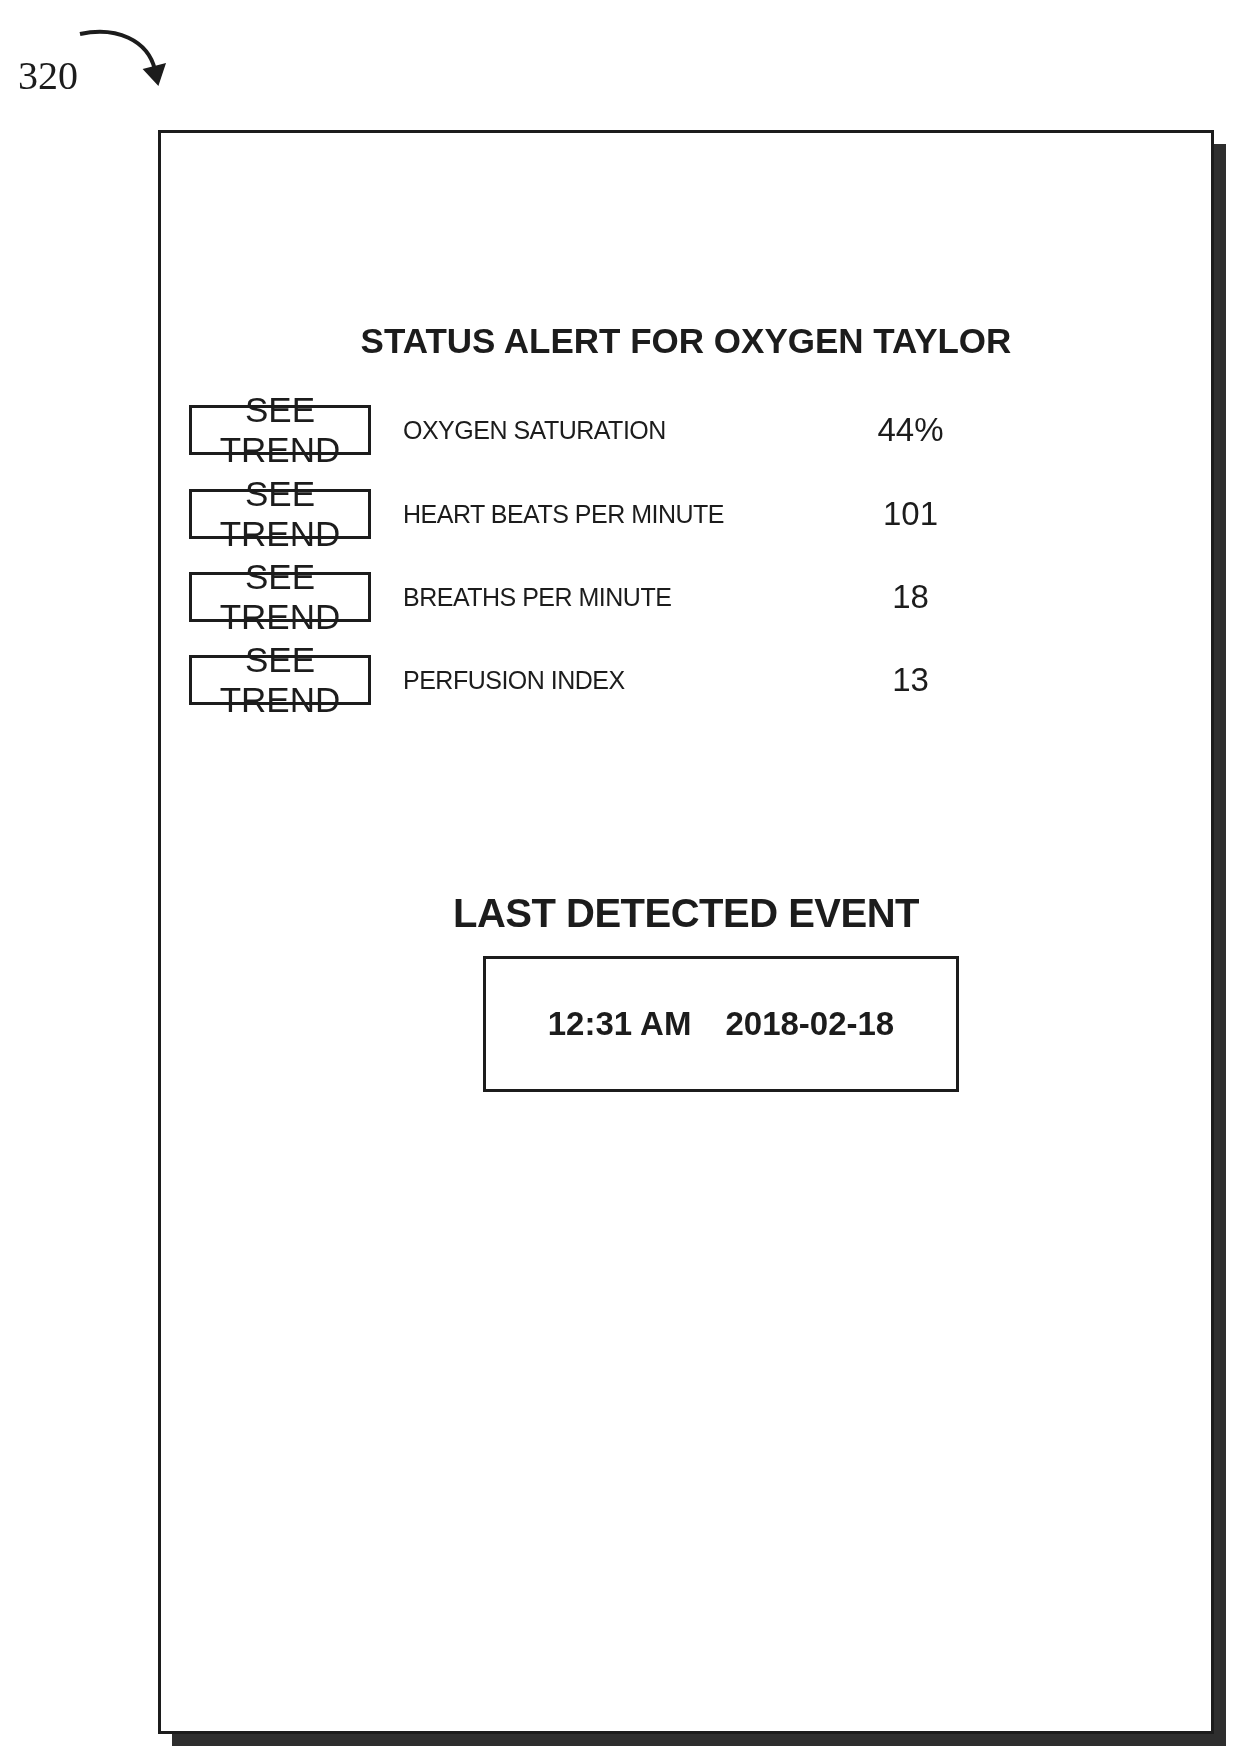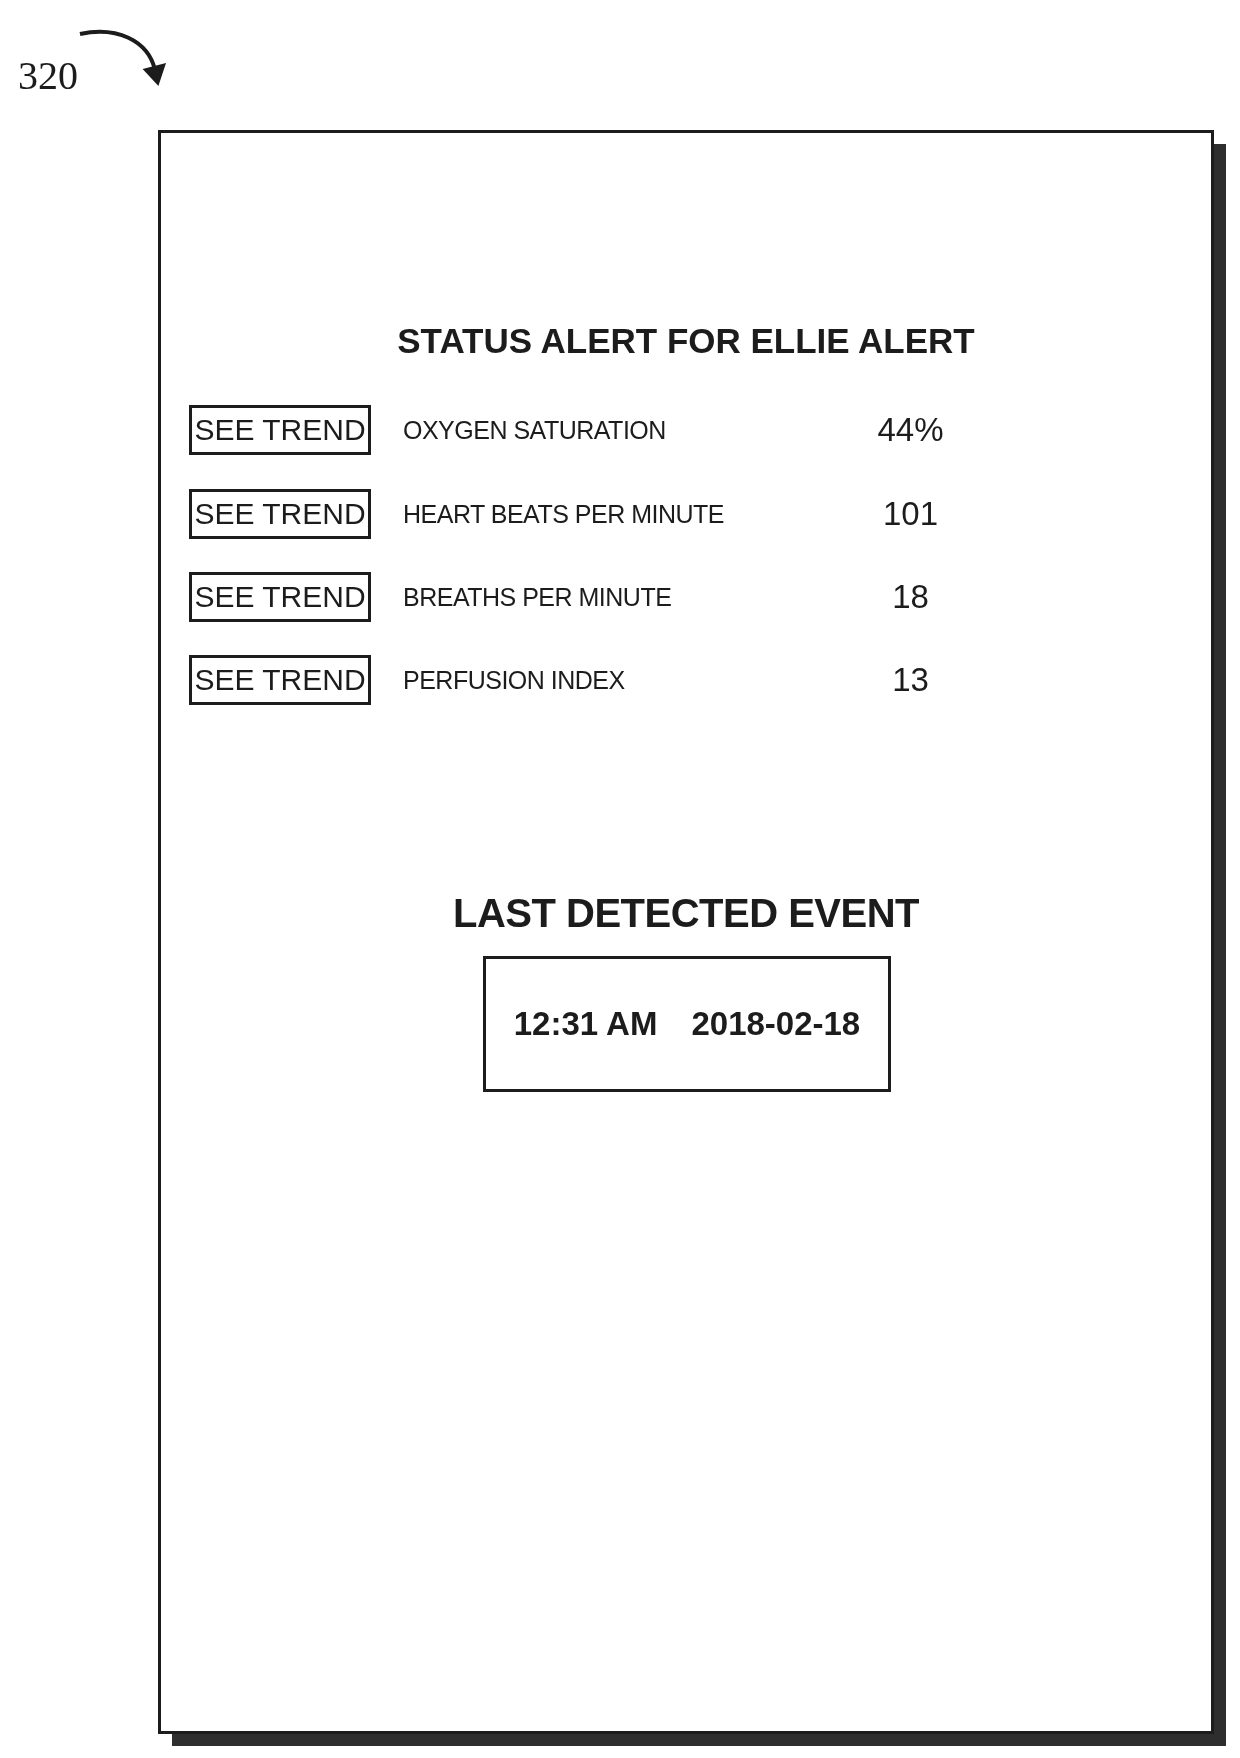--- a/index.html
+++ b/index.html
@@ -46,61 +46,61 @@
   }
   .row-0{top:272px;}
   .row-1{top:356px;}
   .row-2{top:439px;}
   .row-3{top:522px;}
   .see-trend{
     width:182px;height:50px;flex:0 0 182px;
     background:var(--paper);
     border:3px solid var(--ink);
     font-family:"Liberation Sans", sans-serif;
-    font-size:30px;font-weight:400;color:var(--ink);
+    font-size:35px;font-weight:400;color:var(--ink);
     display:flex;align-items:center;justify-content:center;
     cursor:pointer;padding:0;
   }
   .vital-label{
     margin-left:32px;flex:0 0 440px;
     font-size:25px;font-weight:400;letter-spacing:-0.5px;
   }
   .vital-value{
     flex:0 0 135px;text-align:center;
     font-size:33px;font-weight:400;
   }
   .event-heading{
     position:absolute;left:0;top:758px;width:100%;
     text-align:center;
     font-size:40px;font-weight:700;letter-spacing:-0.5px;
   }
   .event-box{
     position:absolute;left:322px;top:823px;
-    width:408px;height:136px;
+    width:476px;height:136px;
     border:3px solid var(--ink);
     display:flex;align-items:center;justify-content:center;gap:34px;
     font-size:33px;font-weight:700;
   }
 </style>
 </head>
 <body>
 
 <div class="page">
 
   <div class="ref-callout">
     <span class="ref-num">320</span>
     <svg class="ref-arrow" width="110" height="80" viewBox="0 0 110 80">
       <path d="M6 16 C 42 8, 74 22, 81 52" fill="none" stroke="#1c1c1c" stroke-width="4"></path>
       <path d="M84 66 L 90.5 46.5 L 70.5 51.5 Z" fill="#1c1c1c" stroke="#1c1c1c" stroke-width="2"></path>
     </svg>
   </div>
 
   <div class="screen">
 
-    <div class="title">STATUS ALERT FOR ELLIE ALERT</div>
+    <div class="title">STATUS ALERT FOR OXYGEN TAYLOR</div>
 
     <div class="row row-0">
       <button class="see-trend">SEE TREND</button>
       <span class="vital-label">OXYGEN SATURATION</span>
       <span class="vital-value">44%</span>
     </div>
 
     <div class="row row-1">
       <button class="see-trend">SEE TREND</button>
       <span class="vital-label">HEART BEATS PER MINUTE</span>

